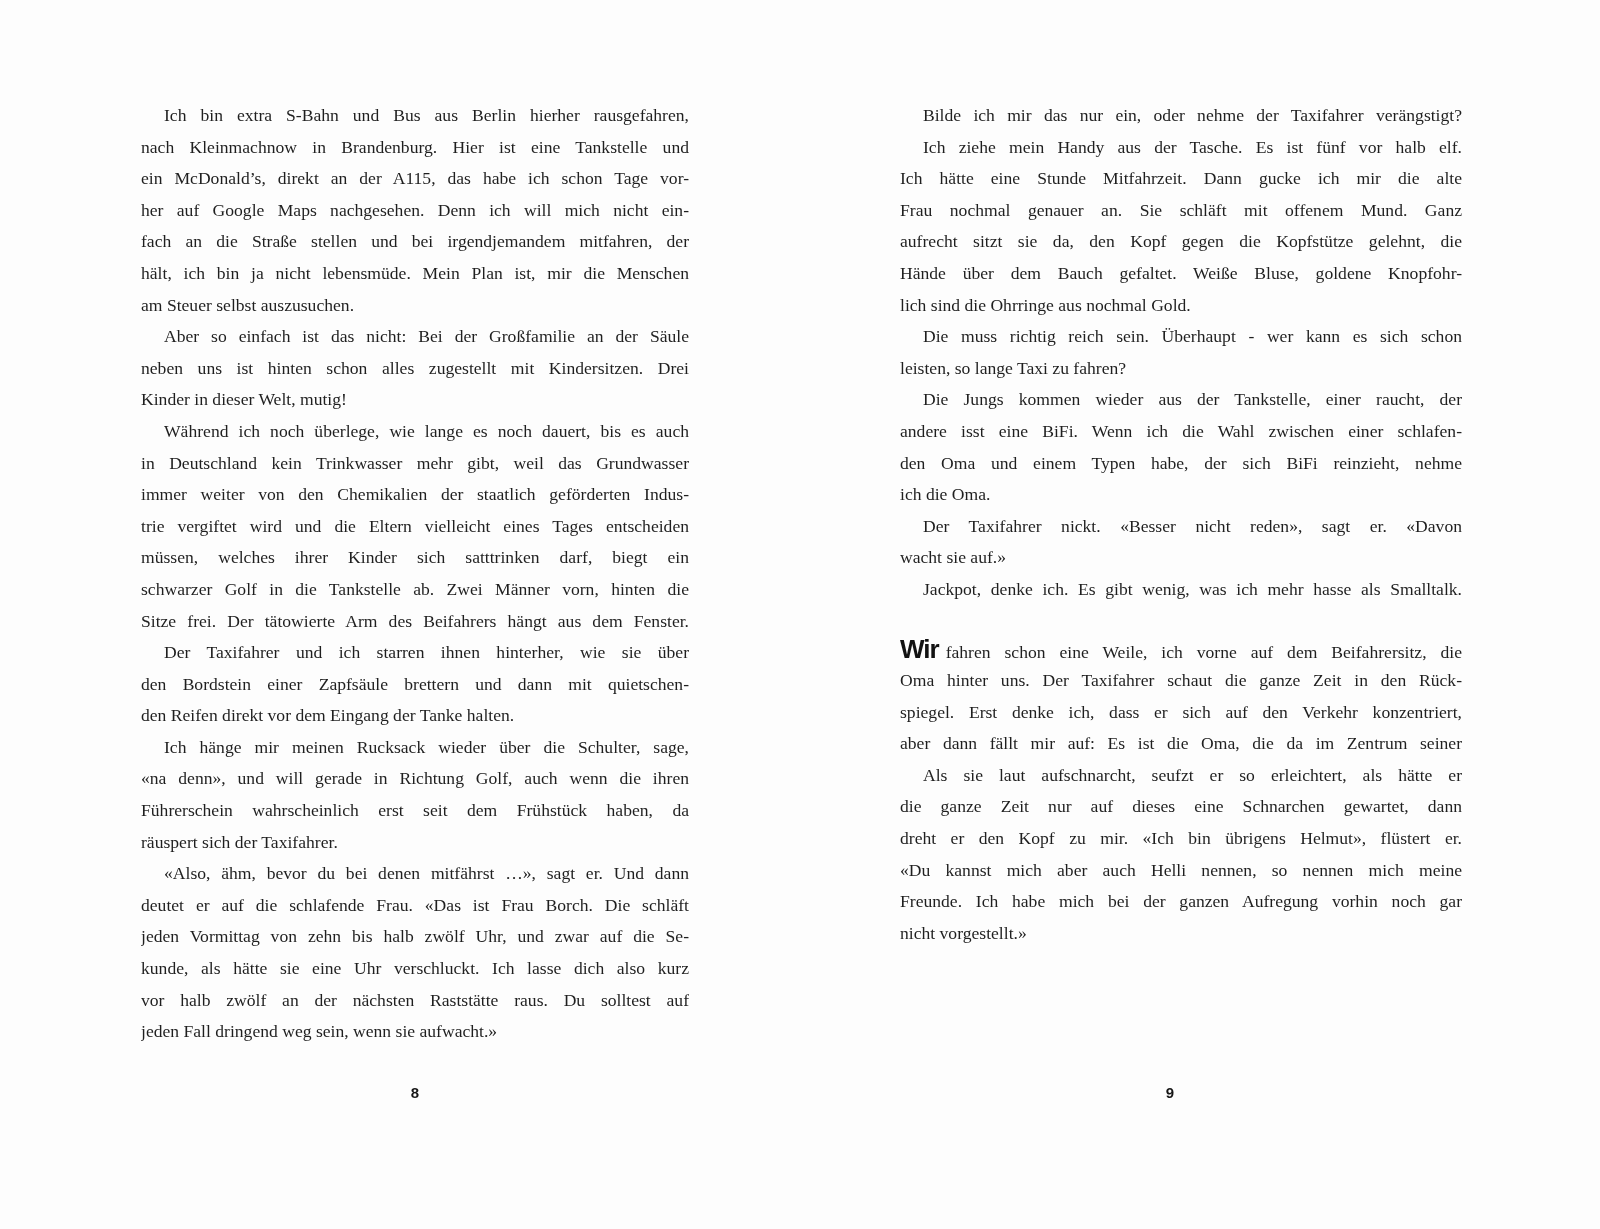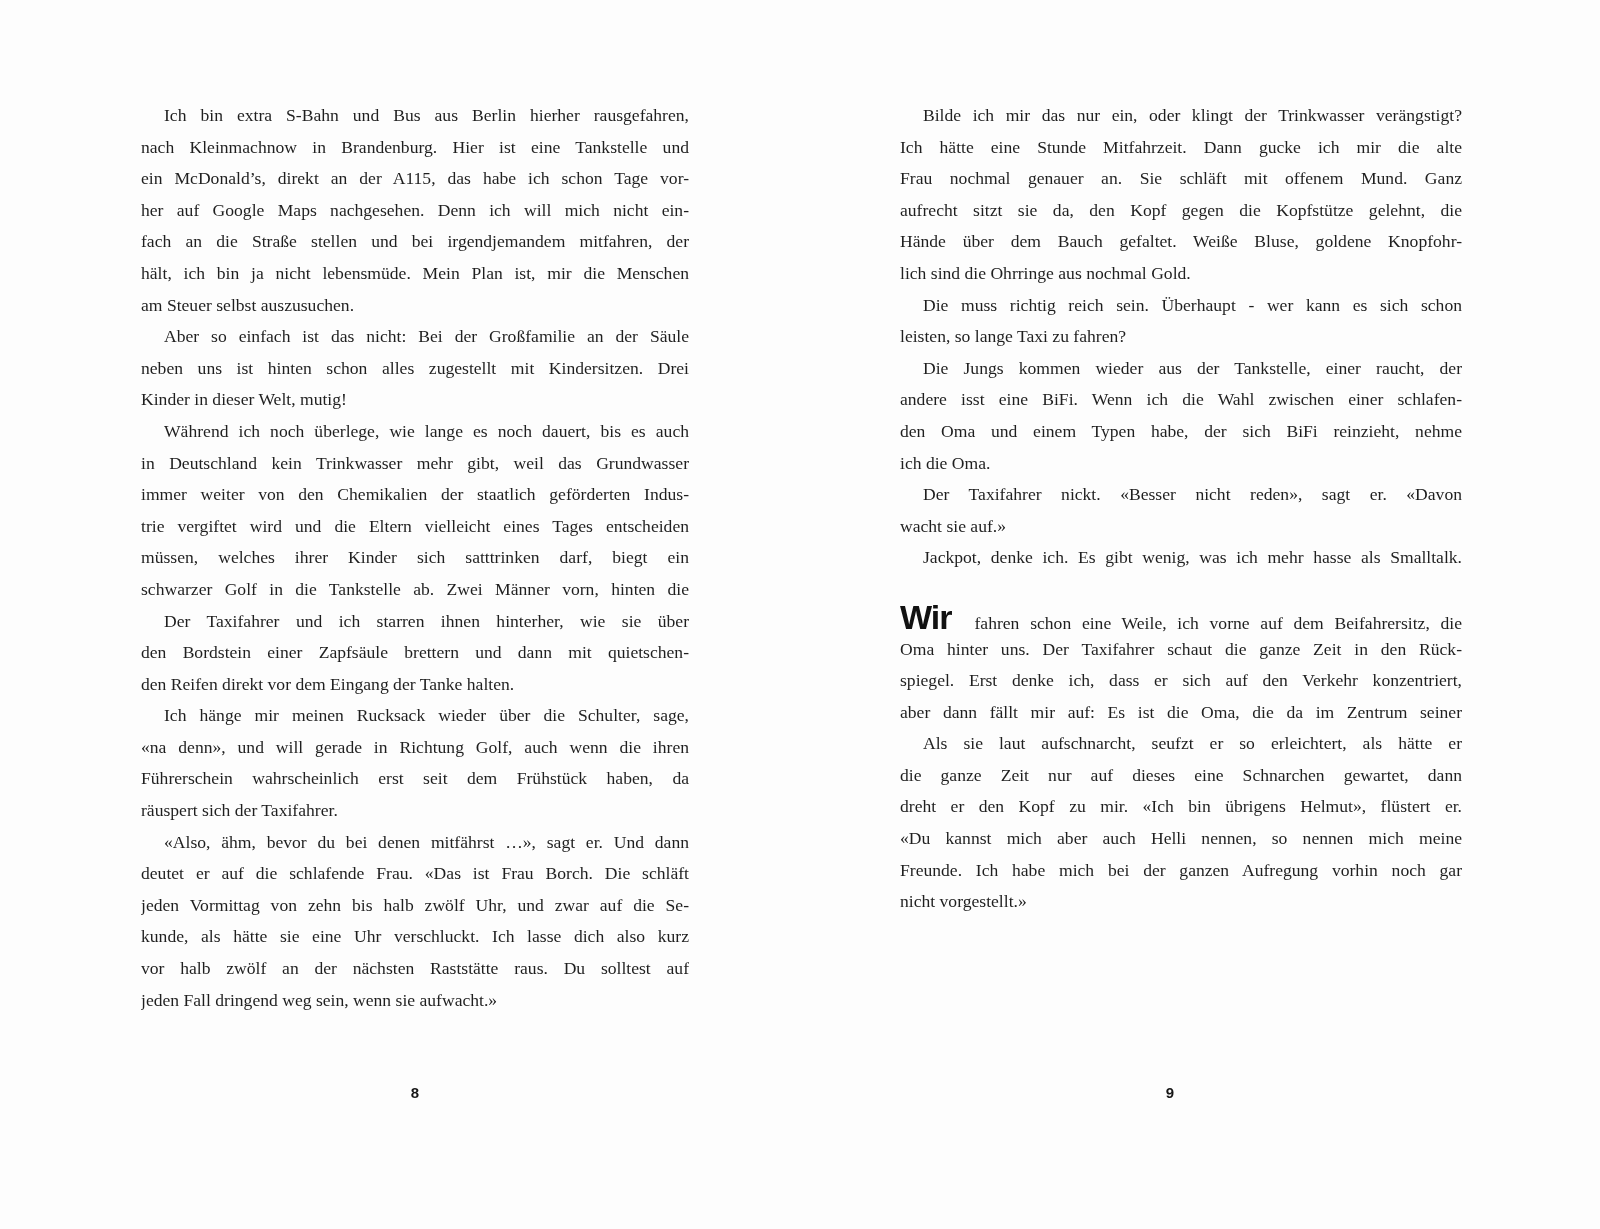--- a/index.html
+++ b/index.html
@@ -34,23 +34,23 @@
   }
   .line.indent {
     text-indent: 23px;
   }
   .para.section-gap {
     margin-top: 28px;
   }
   .opener {
     font-family: "Liberation Sans", sans-serif;
     font-weight: bold;
-    font-size: 34px;
+    font-size: 26px;
     letter-spacing: -1px;
-    margin-right: 23px;
+    margin-right: 7px;
     color: #111;
   }
   .pagenum {
     position: absolute;
     top: 985px;
     left: 0;
     width: 100%;
     text-align: center;
     font-family: "Liberation Sans", sans-serif;
     font-weight: bold;
@@ -81,20 +81,21 @@
           <div class="line">neben uns ist hinten schon alles zugestellt mit Kindersitzen. Drei</div>
           <div class="line endline">Kinder in dieser Welt, mutig!</div>
         </div>
         <div class="para">
           <div class="line indent">Während ich noch überlege, wie lange es noch dauert, bis es auch</div>
           <div class="line">in Deutschland kein Trinkwasser mehr gibt, weil das Grundwasser</div>
           <div class="line">immer weiter von den Chemikalien der staatlich geförderten Indus-</div>
           <div class="line">trie vergiftet wird und die Eltern vielleicht eines Tages entscheiden</div>
           <div class="line">müssen, welches ihrer Kinder sich satttrinken darf, biegt ein</div>
           <div class="line">schwarzer Golf in die Tankstelle ab. Zwei Männer vorn, hinten die</div>
+          <div class="line">Sitze frei. Der tätowierte Arm des Beifahrers hängt aus dem Fenster.</div>
         </div>
         <div class="para">
           <div class="line indent">Der Taxifahrer und ich starren ihnen hinterher, wie sie über</div>
           <div class="line">den Bordstein einer Zapfsäule brettern und dann mit quietschen-</div>
           <div class="line endline">den Reifen direkt vor dem Eingang der Tanke halten.</div>
         </div>
         <div class="para">
           <div class="line indent">Ich hänge mir meinen Rucksack wieder über die Schulter, sage,</div>
           <div class="line">«na denn», und will gerade in Richtung Golf, auch wenn die ihren</div>
           <div class="line">Führerschein wahrscheinlich erst seit dem Frühstück haben, da</div>
@@ -108,23 +109,24 @@
           <div class="line">vor halb zwölf an der nächsten Raststätte raus. Du solltest auf</div>
           <div class="line endline">jeden Fall dringend weg sein, wenn sie aufwacht.»</div>
         </div>
       </div>
     <div class="pagenum">8</div>
   </section>
 
   <section class="page" id="page-right">
     <div class="text-col">
         <div class="para">
-          <div class="line indent">Bilde ich mir das nur ein, oder klingt der Trinkwasser verängstigt?</div>
+          <div class="line indent">Bilde ich mir das nur ein, oder nehme der Taxifahrer verängstigt?</div>
         </div>
         <div class="para">
+          <div class="line indent">Ich ziehe mein Handy aus der Tasche. Es ist fünf vor halb elf.</div>
           <div class="line">Ich hätte eine Stunde Mitfahrzeit. Dann gucke ich mir die alte</div>
           <div class="line">Frau nochmal genauer an. Sie schläft mit offenem Mund. Ganz</div>
           <div class="line">aufrecht sitzt sie da, den Kopf gegen die Kopfstütze gelehnt, die</div>
           <div class="line">Hände über dem Bauch gefaltet. Weiße Bluse, goldene Knopfohr-</div>
           <div class="line endline">lich sind die Ohrringe aus nochmal Gold.</div>
         </div>
         <div class="para">
           <div class="line indent">Die muss richtig reich sein. Überhaupt - wer kann es sich schon</div>
           <div class="line endline">leisten, so lange Taxi zu fahren?</div>
         </div>

